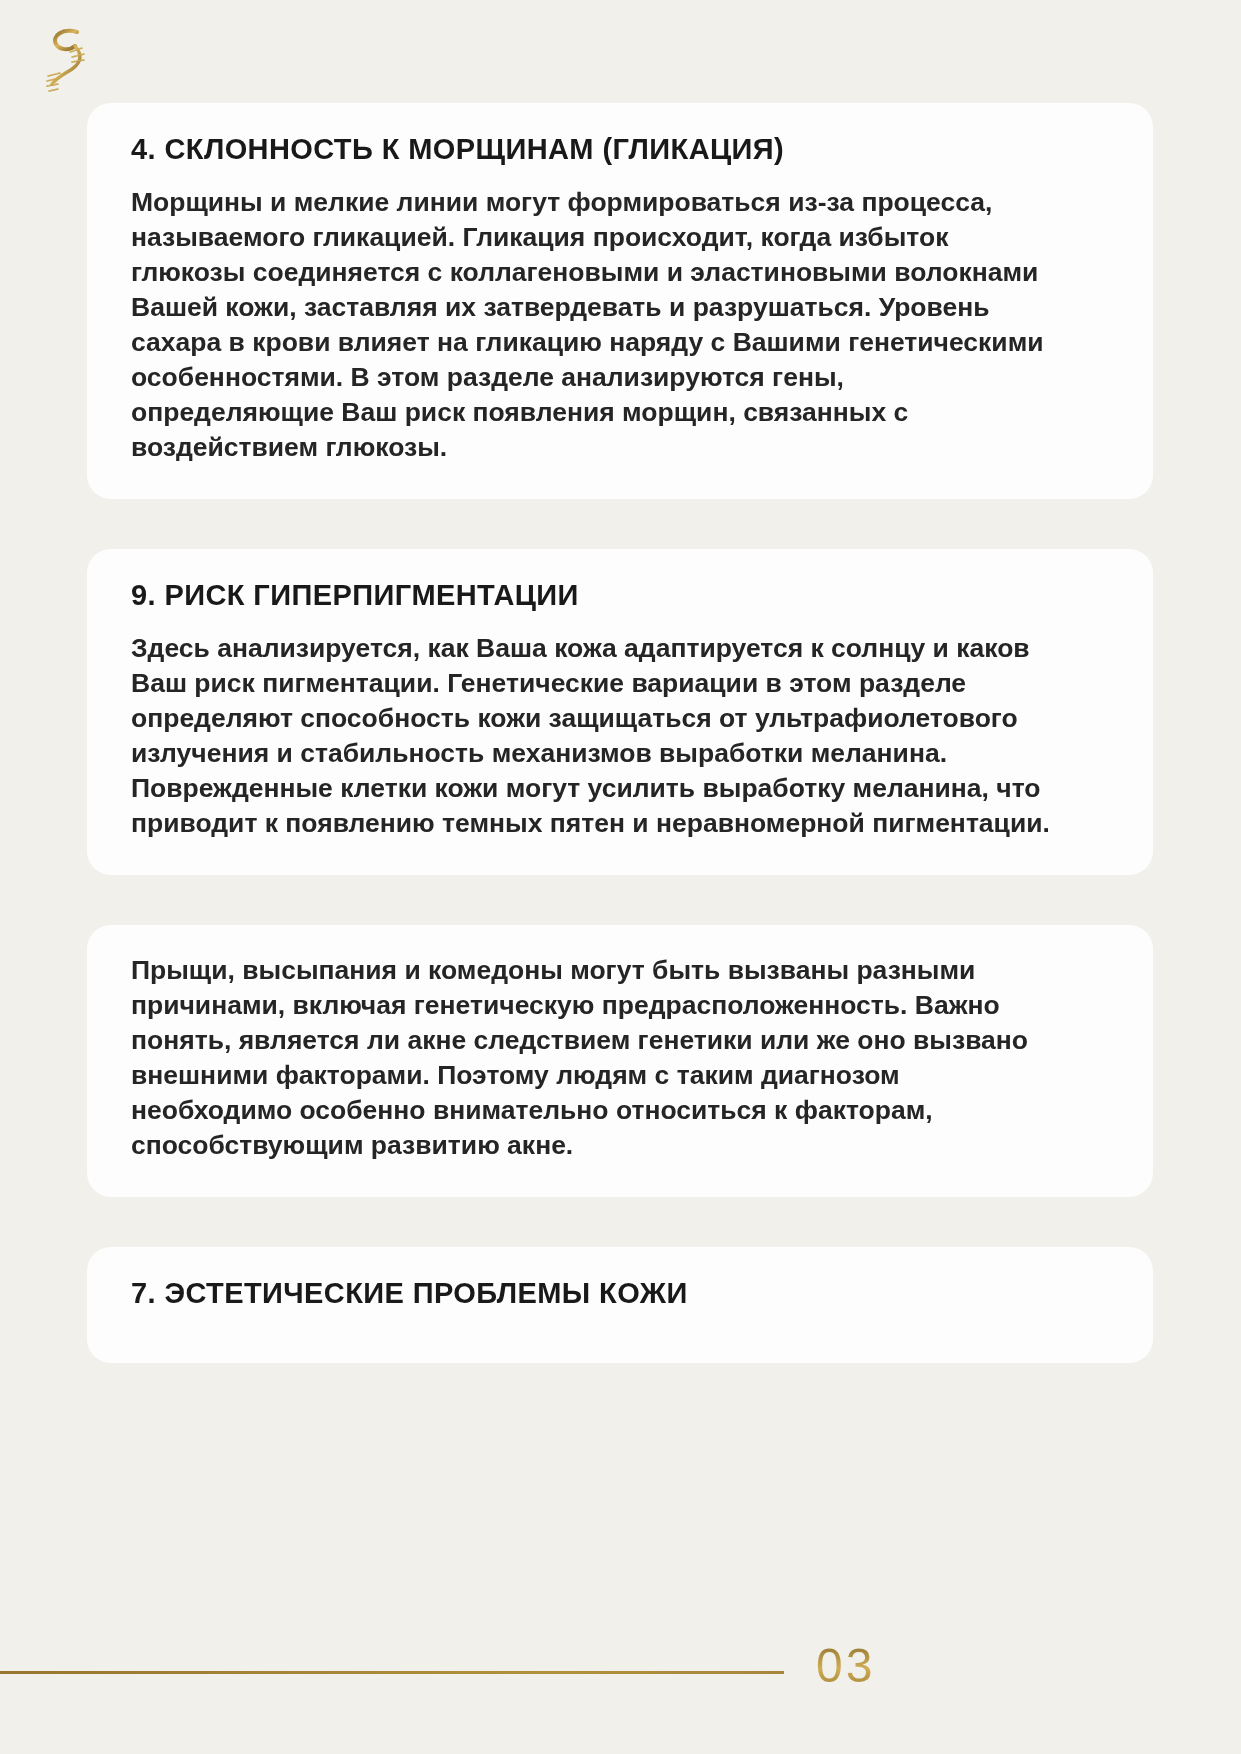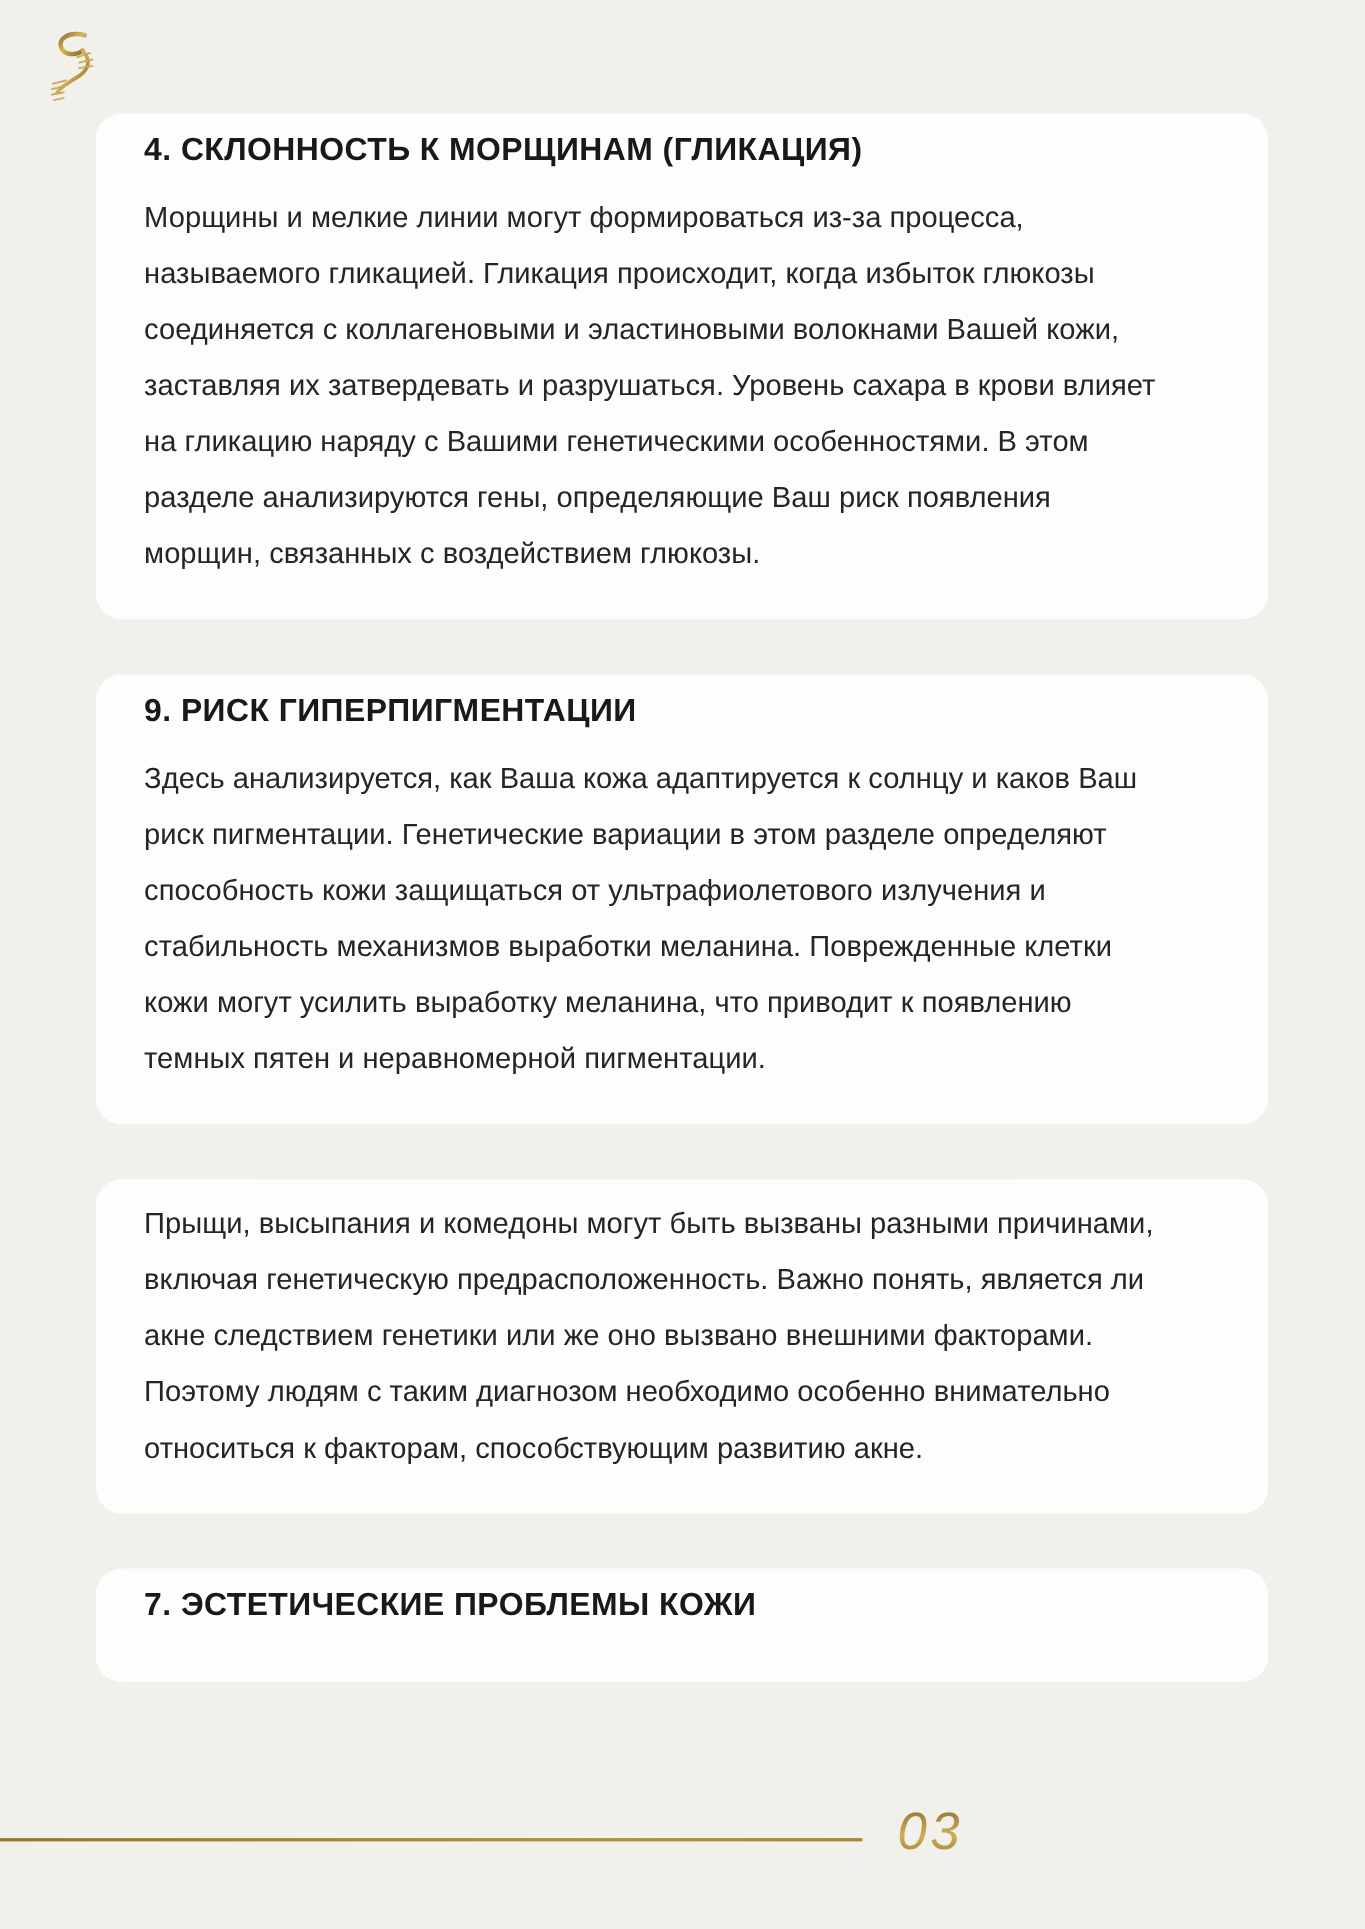--- a/index.html
+++ b/index.html
@@ -27,37 +27,37 @@
   
   .content {
     position: absolute;
     left: 87px;
     top: 103px;
     width: 1066px;
   }
   .card {
     background: #fdfdfd;
     border-radius: 24px;
-    padding: 15px 100px 34px 44px;
+    padding: 28px 100px 34px 44px;
     margin-bottom: 50px;
     box-sizing: border-box;
   }
   .card h2 {
     margin: 0 0 18px 0;
     font-size: 29px;
     line-height: 36px;
     font-weight: 700;
     letter-spacing: 0.4px;
     color: #191919;
   }
   .card p {
     margin: 0;
     font-size: 26.5px;
-    line-height: 51px;
-    font-weight: 400;
+    line-height: 35px;
+    font-weight: 700;
     color: #252525;
     white-space: pre-line;
   }
 
   
   .footer-line {
     position: absolute;
     left: 0;
     top: 1671px;
     width: 784px;
@@ -69,21 +69,20 @@
     left: 816px;
     top: 1640px;
     font-size: 48px;
     line-height: 52px;
     font-weight: 300;
     letter-spacing: 3px;
     color: #b19040;
     background: linear-gradient(180deg, #8a6d2f 0%, #d0ae55 55%, #9a7b33 100%);
     -webkit-background-clip: text;
     background-clip: text;
-    font-style: italic;
     -webkit-text-fill-color: transparent;
   }
 </style>
 </head>
 <body>
 
 <div class="logo">
   <svg viewBox="0 0 46 72" width="46" height="72" aria-hidden="true">
     <defs>
       <linearGradient id="gold" x1="0" y1="0" x2="1" y2="1">

